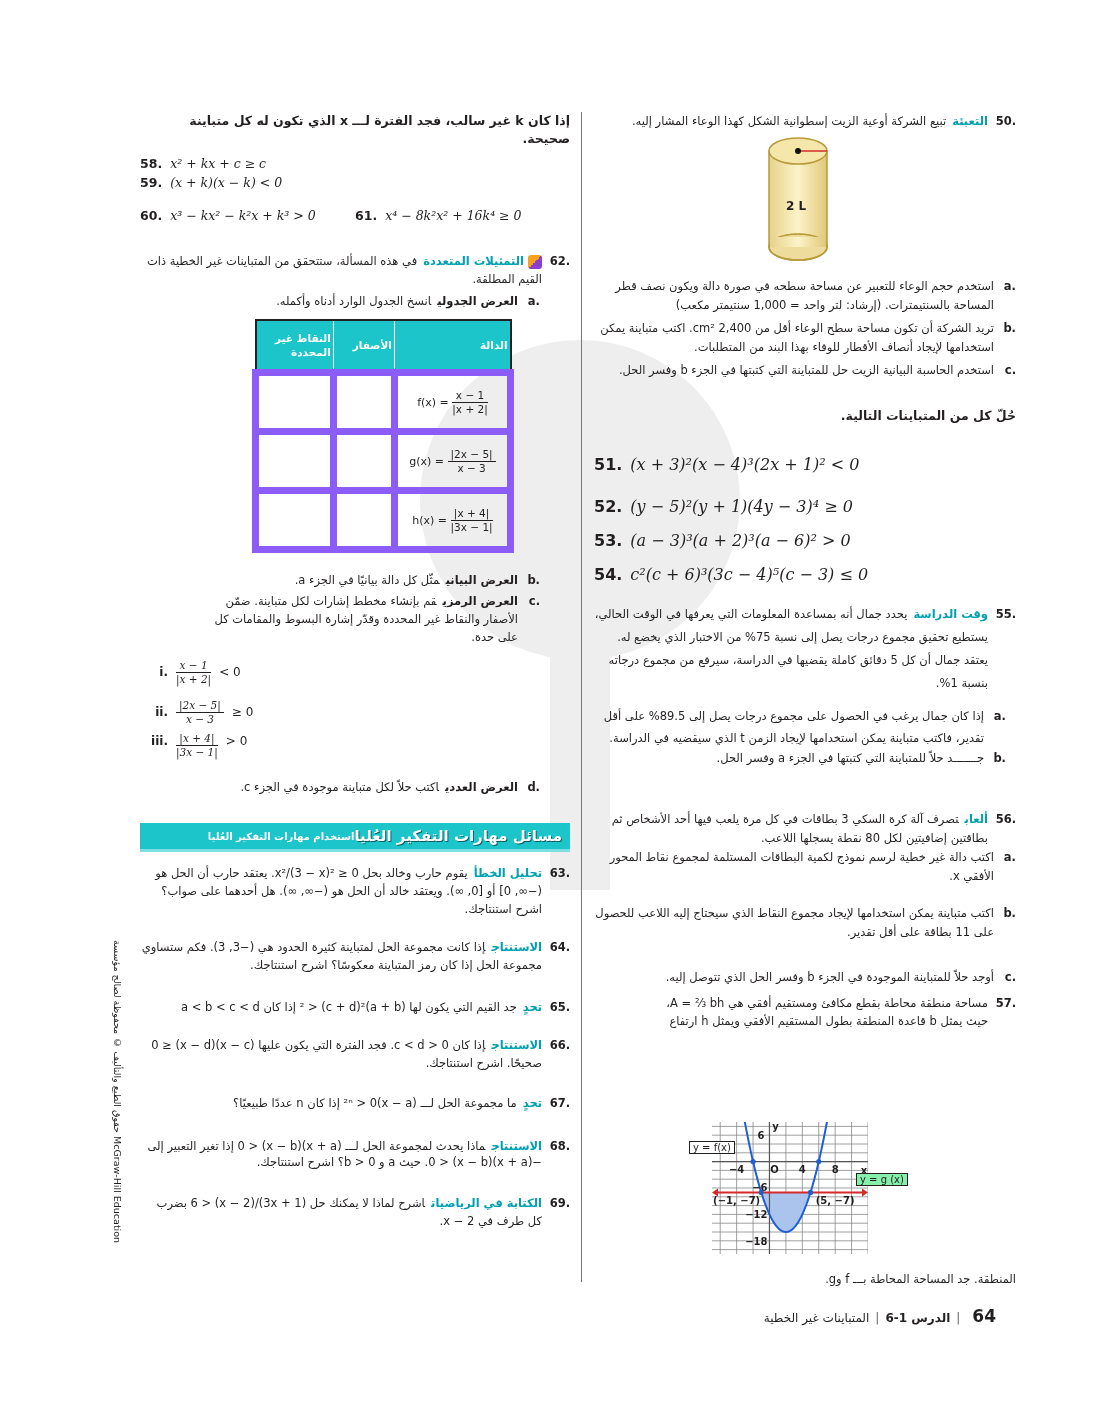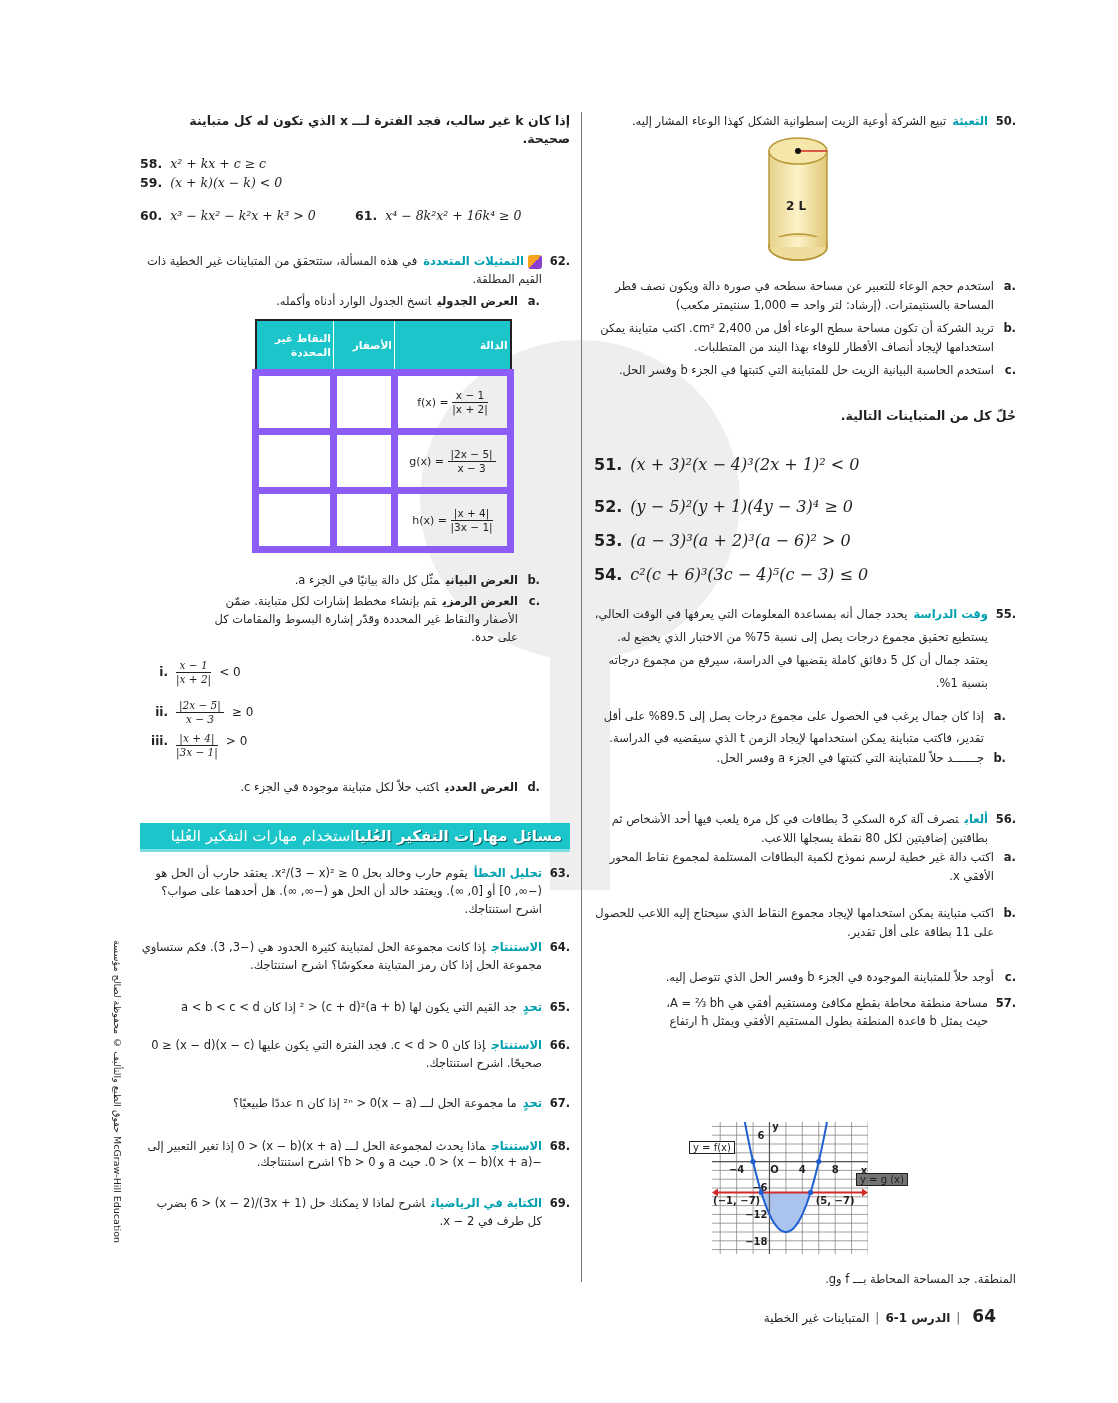--- a/index.html
+++ b/index.html
@@ -20,21 +20,21 @@
   .ineq{direction:ltr;text-align:left;font-size:16px;}
   .ineq .num{margin-right:8px;margin-left:0;}
   .hdr{font-weight:bold;font-size:12.5px;}
   table.fnt{border-collapse:collapse;border:2px solid #231f20;direction:rtl;margin:0 auto;}
   table.fnt th{background:#1cc5c9;color:#fff;font-weight:bold;font-size:10.5px;border:1px solid #fff;border-bottom:2px solid #231f20;padding:2px;height:44px;line-height:14px;}
   table.fnt td{border:7px solid #8b5cf6;height:50px;font-size:11px;direction:ltr;text-align:center;}
   .frac{display:inline-flex;flex-direction:column;vertical-align:middle;text-align:center;font-size:10.5px;line-height:13px;}
   .frac .n{border-bottom:1px solid #231f20;padding:0 3px;}
   .banner{background:#1cc5c9;color:#fff;height:26px;display:flex;align-items:center;padding:0 8px;border-bottom:3px solid #7ddfe2;}
   .banner .t1{font-weight:bold;font-size:15px;text-shadow:1px 1px 0 #0a5b60;}
-  .banner .t2{font-weight:normal;font-size:15px;margin-right:0;}
+  .banner .t2{font-weight:bold;font-size:10px;margin-right:0;}
   .footer{position:absolute;left:680px;top:1306px;width:316px;direction:rtl;text-align:right;font-size:12px;}
   .footer .pg{font-weight:bold;font-size:17px;margin-left:6px;}
   .footer .sep{color:#666;margin:0 6px;}
   .side{position:absolute;left:112px;top:940px;writing-mode:vertical-rl;font-size:9.5px;color:#231f20;}
   .wm{position:absolute;left:320px;top:330px;width:520px;height:800px;opacity:.08;pointer-events:none;}
 </style>
 </head>
 <body>
 
 <div class="wm">
@@ -155,21 +155,21 @@
       <text x="62.473684210526315" y="50.6" font-size="10" font-weight="bold" font-family="DejaVu Sans, sans-serif" text-anchor="middle" fill="#231f20">O</text>
       <text x="52.473684210526315" y="17.200000000000003" font-size="10" font-weight="bold" font-family="DejaVu Sans, sans-serif" text-anchor="end" fill="#231f20">6</text>
       <text x="55.473684210526315" y="69" font-size="10" font-weight="bold" font-family="DejaVu Sans, sans-serif" text-anchor="end" fill="#231f20">−6</text>
       <text x="55.473684210526315" y="96.39999999999999" font-size="10" font-weight="bold" font-family="DejaVu Sans, sans-serif" text-anchor="end" fill="#231f20">−12</text>
       <text x="55.473684210526315" y="122.8" font-size="10" font-weight="bold" font-family="DejaVu Sans, sans-serif" text-anchor="end" fill="#231f20">−18</text>
       <text x="24.63157894736842" y="82.4" font-size="10" font-weight="bold" font-family="DejaVu Sans, sans-serif" text-anchor="middle" fill="#231f20">(−1, −7)</text>
       <text x="123.15789473684211" y="82.4" font-size="10" font-weight="bold" font-family="DejaVu Sans, sans-serif" text-anchor="middle" fill="#231f20">(5, −7)</text>
     </svg>
 </div>
 <div class="abs" style="left:689px;top:1141px;border:1px solid #231f20;background:#fff;font-size:10px;padding:0 3px;direction:ltr;">y = f(x)</div>
-<div class="abs" style="left:856px;top:1173px;border:1px solid #231f20;background:#737373;font-size:10px;padding:0 3px;direction:ltr;">y = g (x)</div>
+<div class="abs" style="left:856px;top:1173px;border:1px solid #231f20;background:#86efac;font-size:10px;padding:0 3px;direction:ltr;">y = g (x)</div>
 <div class="abs" style="left:594px;top:1272px;width:422px;direction:rtl;text-align:right;font-size:11.5px;">المنطقة. جد المساحة المحاطة بـــ f وg.</div>
 
 <div class="col lcol">
   <div class="hdr" style="line-height:18px;">إذا كان k غير سالب، فجد الفترة لـــ x الذي تكون له كل متباينة صحيحة.</div>
   <div style="direction:ltr;text-align:left;margin-top:6px;font-size:12.5px;">
     <div style="display:flex;height:30px;flex-direction:column;">
       <div style="width:215px;"><span class="num" style="margin:0 8px 0 0;">58.</span><span class="math">x² + kx + c ≥ c</span></div>
       <div><span class="num" style="margin:0 8px 0 0;">59.</span><span class="math">(x + k)(x − k) &lt; 0</span></div>
     </div>
     <div style="display:flex;height:30px;margin-top:22px;">

